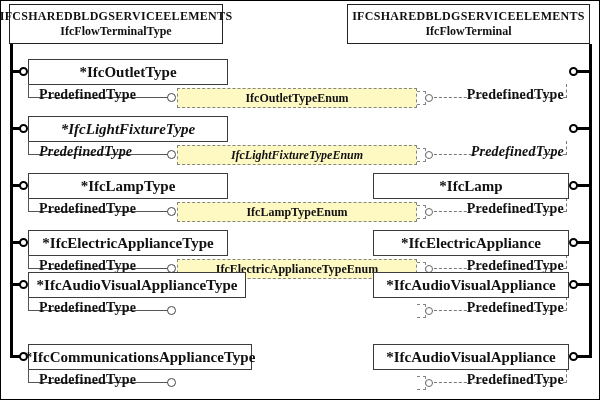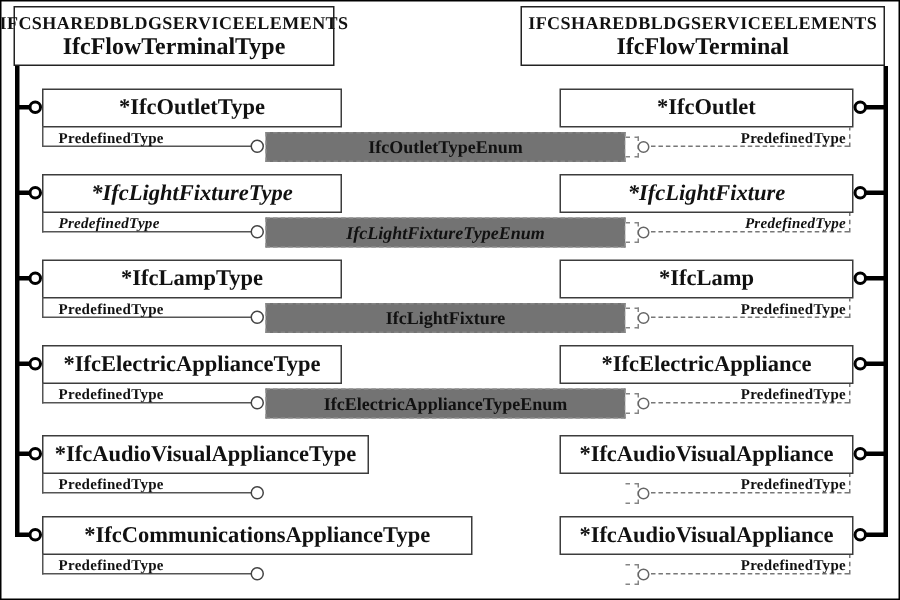--- a/index.html
+++ b/index.html
@@ -7,63 +7,63 @@
     position:relative;width:600px;height:400px;background:#fff;
     border:1px solid #000;box-sizing:border-box;overflow:hidden;
     font-family:"Liberation Serif","DejaVu Serif",serif;font-weight:bold;color:#111;
   }
   .hdr{
     position:absolute;top:3px;height:40px;border:1px solid #222;background:#fff;
     display:flex;flex-direction:column;justify-content:center;align-items:center;
     text-align:center;box-sizing:border-box;
   }
   .hdr-line1{font-size:12px;letter-spacing:.3px;white-space:nowrap;font-family:Liberation Serif, serif;}
-  .hdr-line2{font-size:16px;white-space:nowrap;font-family:Liberation Serif, serif;}
+  .hdr-line2{font-size:12px;white-space:nowrap;font-family:Liberation Serif, serif;}
   #hdr-left{left:8px;width:214px;}
   #hdr-right{left:346px;width:243px;}
   .rail{position:absolute;top:43px;width:3px;height:314px;background:#000;}
   #rail-left{left:9px;}
   #rail-right{left:588px;}
   .row{position:absolute;left:0;width:600px;height:57px;}
   .ebox{
     position:absolute;top:0;height:26px;border:1px solid #3c3c3c;background:#fff;
     box-sizing:border-box;display:flex;align-items:center;justify-content:center;
     font-size:15px;white-space:nowrap;
   }
   .ebox-l{left:27px;width:200px;}
   .ebox-l.w5{width:218px;}
-  .ebox-l.w6{width:287px;}
+  .ebox-l.w6{width:224px;}
   .ebox-r{left:372px;width:196px;}
   .circ{position:absolute;border-radius:50%;background:#fff;box-sizing:border-box;}
   .subtype-circ{top:8px;width:9px;height:9px;border:2px solid #000;}
   .subtype-circ-l{left:18px;}
   .subtype-circ-r{left:568px;}
   .stub{position:absolute;top:11px;height:3px;background:#000;}
   .stub-l{left:10px;width:11px;}
   .stub-r{left:576px;width:15px;}
   .lane-v-l{position:absolute;left:27px;top:25px;height:14px;width:0;border-left:1px solid #555;}
   .attr-line-l{position:absolute;left:27px;top:38px;width:141px;height:0;border-top:1.4px solid #555;}
-  .attr-label{position:absolute;top:28px;font-size:10px;letter-spacing:.2px;white-space:nowrap;}
+  .attr-label{position:absolute;top:28px;font-size:14px;letter-spacing:.2px;white-space:nowrap;}
   .attr-label-l{left:38px;}
   .attr-label-r{left:455px;width:108px;text-align:right;}
   .attr-circ{top:34px;width:9px;height:9px;border:1.5px solid #444;}
   .attr-circ-l{left:166px;}
   .enum-box{
     position:absolute;left:176px;top:29px;width:240px;height:20px;
-    border:1.5px dashed #858585;background:#737373;box-sizing:border-box;
+    border:1.5px dashed #858585;background:#fef9c3;box-sizing:border-box;
     display:flex;align-items:center;justify-content:center;font-size:12px;white-space:nowrap;
   }
   .notch{
     position:absolute;left:416px;top:32px;width:9px;height:14px;box-sizing:border-box;
     border:1.5px dashed #858585;border-left:none;background:#fff;
   }
   .attr-circ-r2{top:35px;left:424px;width:8px;height:8px;border:1.5px solid #666;}
   .dash-line-r{position:absolute;left:433px;top:38px;width:132px;height:0;border-top:1.5px dashed #777;}
   .lane-v-r{position:absolute;left:565px;top:25px;height:14px;width:0;border-left:1.5px dashed #777;}
-  .r0{top:58px;}.r1{top:115px;font-style:italic;}.r2{top:172px;}.r3{top:229px;}.r4{top:289px;}.r5{top:343px;}
+  .r0{top:58px;}.r1{top:115px;font-style:italic;}.r2{top:172px;}.r3{top:229px;}.r4{top:271px;}.r5{top:343px;}
 </style>
 </head>
 <body>
 
 <div id="canvas">
 
   <div class="hdr" id="hdr-left">
     <div class="hdr-line1">IFCSHAREDBLDGSERVICEELEMENTS</div>
     <div class="hdr-line2">IfcFlowTerminalType</div>
   </div>
@@ -86,23 +86,20 @@
     <div class="attr-label attr-label-l">PredefinedType</div>
     <div class="circ attr-circ attr-circ-l"></div>
     <div class="enum-box">
         <span>IfcOutletTypeEnum</span>
       </div>
     <div class="notch"></div>
     <div class="circ attr-circ-r2"></div>
     <div class="dash-line-r"></div>
     <div class="attr-label attr-label-r">PredefinedType</div>
     <div class="lane-v-r"></div>
-    <div class="ebox ebox-r">
-        <span>*IfcOutlet</span>
-      </div>
     <div class="circ subtype-circ subtype-circ-r"></div>
     <div class="stub stub-r"></div>
   </div>
 
   <div class="row r1">
     <div class="stub stub-l"></div>
     <div class="circ subtype-circ subtype-circ-l"></div>
     <div class="ebox ebox-l">
         <span>*IfcLightFixtureType</span>
       </div>
@@ -111,39 +108,36 @@
     <div class="attr-label attr-label-l">PredefinedType</div>
     <div class="circ attr-circ attr-circ-l"></div>
     <div class="enum-box">
         <span>IfcLightFixtureTypeEnum</span>
       </div>
     <div class="notch"></div>
     <div class="circ attr-circ-r2"></div>
     <div class="dash-line-r"></div>
     <div class="attr-label attr-label-r">PredefinedType</div>
     <div class="lane-v-r"></div>
-    <div class="ebox ebox-r">
-        <span>*IfcLightFixture</span>
-      </div>
     <div class="circ subtype-circ subtype-circ-r"></div>
     <div class="stub stub-r"></div>
   </div>
 
   <div class="row r2">
     <div class="stub stub-l"></div>
     <div class="circ subtype-circ subtype-circ-l"></div>
     <div class="ebox ebox-l">
         <span>*IfcLampType</span>
       </div>
     <div class="lane-v-l"></div>
     <div class="attr-line-l"></div>
     <div class="attr-label attr-label-l">PredefinedType</div>
     <div class="circ attr-circ attr-circ-l"></div>
     <div class="enum-box">
-        <span>IfcLightFixture</span>
+        <span>IfcLampTypeEnum</span>
       </div>
     <div class="notch"></div>
     <div class="circ attr-circ-r2"></div>
     <div class="dash-line-r"></div>
     <div class="attr-label attr-label-r">PredefinedType</div>
     <div class="lane-v-r"></div>
     <div class="ebox ebox-r">
         <span>*IfcLamp</span>
       </div>
     <div class="circ subtype-circ subtype-circ-r"></div>

